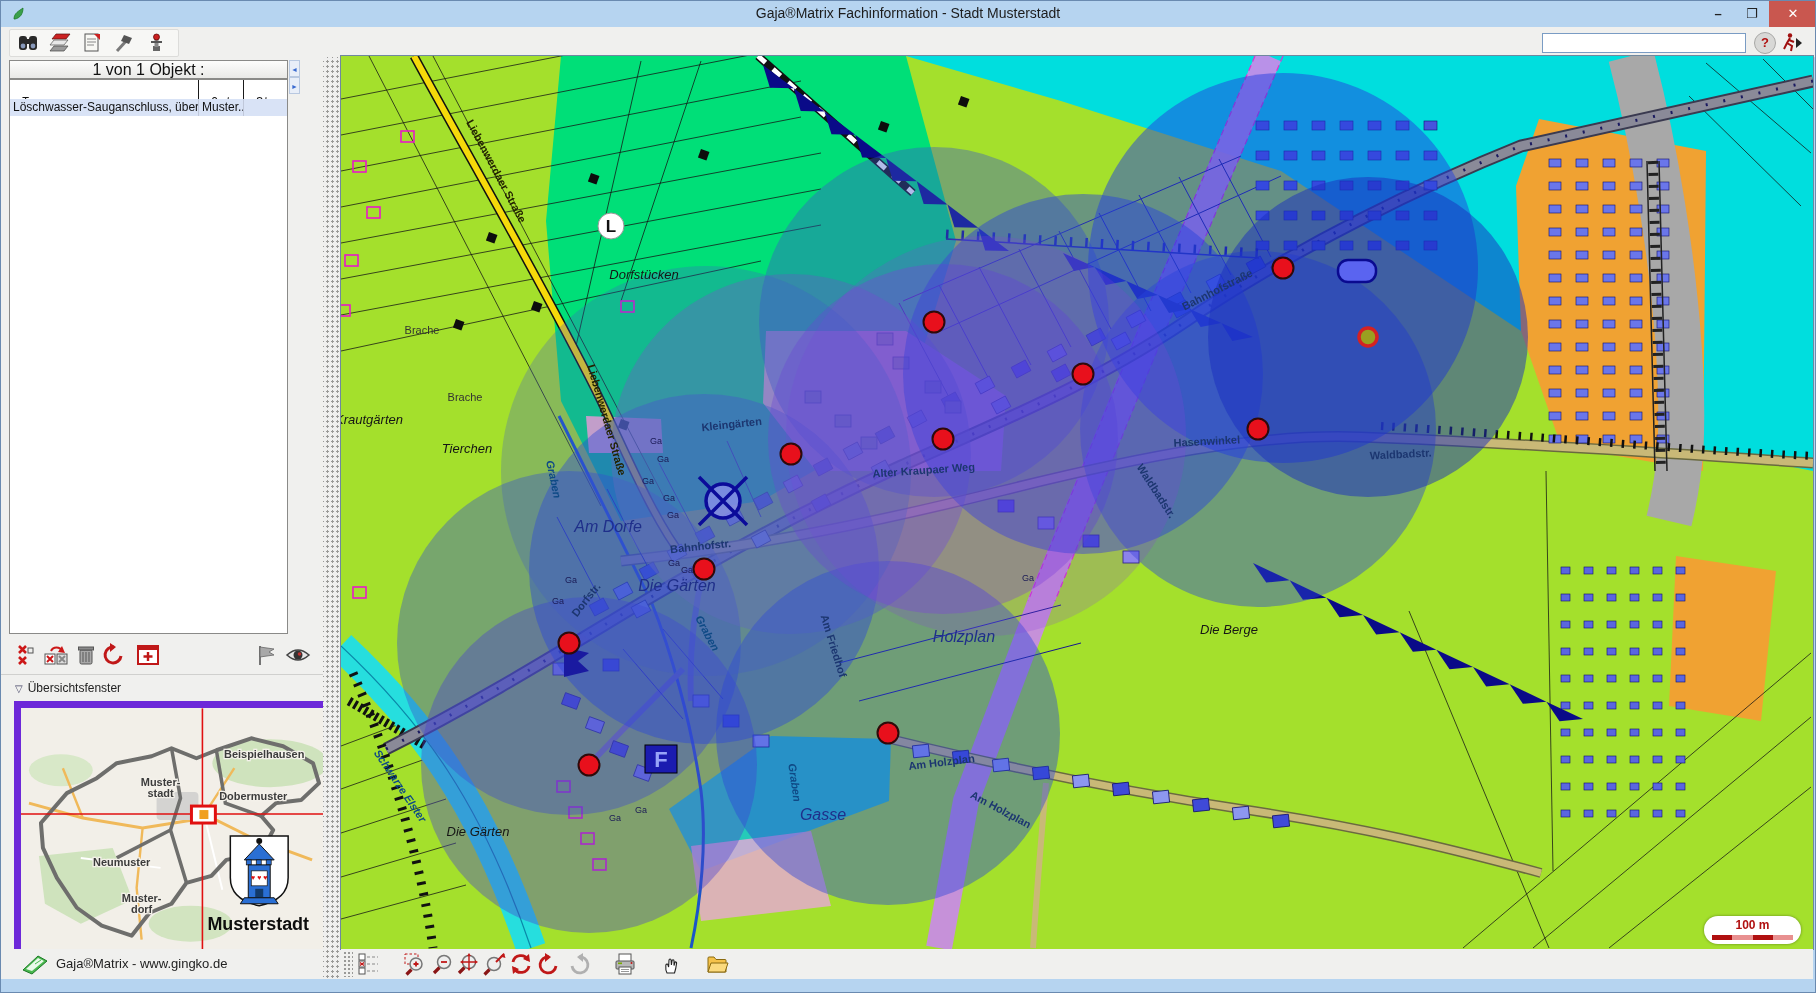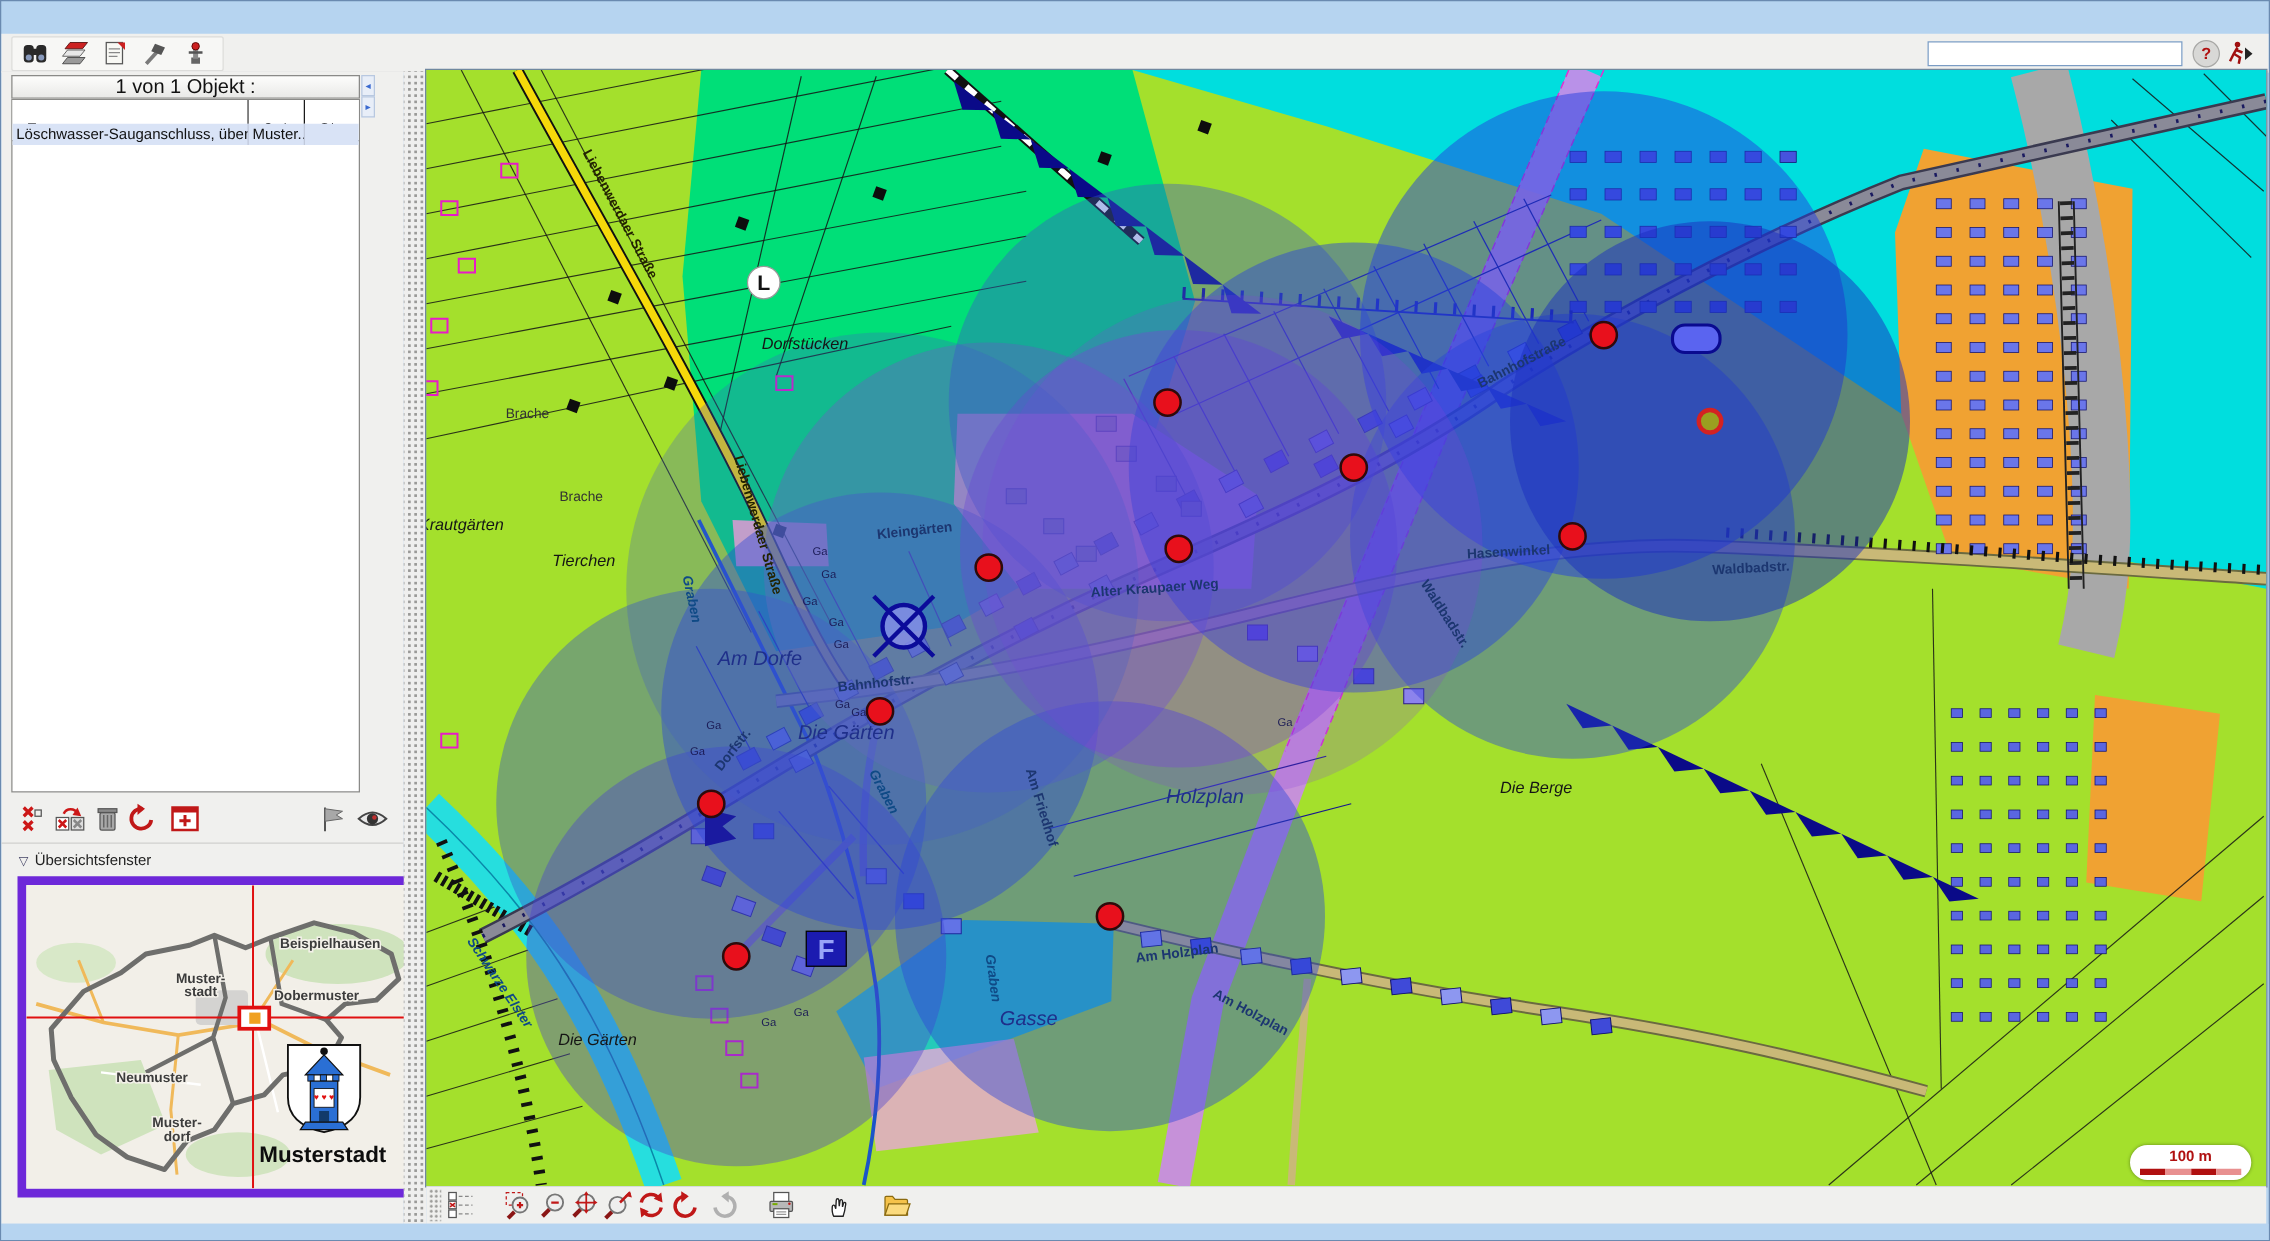--- a/index.html
+++ b/index.html
@@ -70,20 +70,29 @@
   .m-ic{position:absolute;top:3px;width:24px;height:24px;}
   .ovl{font-size:11px;font-weight:bold;fill:#3c3c3c;text-anchor:middle;paint-order:stroke;stroke:#f4f1ea;stroke-width:2.5px;}
   .ovcity{font-size:18px;font-weight:bold;fill:#0d0d0d;text-anchor:middle;}
   .bottom-frame{position:absolute;left:0;top:978px;width:100%;height:15px;background:#b6d4f0;}
 </style>
 </head>
 <body>
 
 <div class="screen">
 
+  <div class="titlebar">
+    <svg class="win-icon" viewBox="0 0 16 16">
+      <path d="M3,13 C3,7 8,5 12,2 C12,8 9,12 4,13 Z" fill="#3aa04a" stroke="#1d7a26" stroke-width="0.8"></path>
+    </svg>
+    <div class="title-text">Gaja®Matrix Fachinformation - Stadt Musterstadt</div>
+    <div class="win-btn" id="btn-min">–</div>
+    <div class="win-btn" id="btn-max">❐</div>
+    <div class="close-btn">✕</div>
+  </div>
 
   <div class="toolbar">
     <div class="tool-tray">
       <svg class="tool-ic" style="left:6px" viewBox="0 0 24 24">
         <rect x="3" y="5" width="8" height="14" rx="3" fill="#2a2a2a"></rect>
           <rect x="13" y="5" width="8" height="14" rx="3" fill="#2a2a2a"></rect>
         <rect x="10" y="8" width="4" height="5" fill="#2a2a2a"></rect>
           <circle cx="7" cy="15" r="2.4" fill="#8899bb"></circle>
           <circle cx="17" cy="15" r="2.4" fill="#8899bb"></circle>
       </svg>
@@ -218,20 +227,28 @@
             <text x="244" y="50" class="ovl"><tspan x="244" dy="0">Beispielhausen</tspan></text>
             <text x="140" y="78" class="ovl"><tspan x="140" dy="0">Muster-</tspan><tspan x="140" dy="11">stadt</tspan></text>
             <text x="233" y="92" class="ovl"><tspan x="233" dy="0">Dobermuster</tspan></text>
             <text x="101" y="158" class="ovl"><tspan x="101" dy="0">Neumuster</tspan></text>
             <text x="121" y="194" class="ovl"><tspan x="121" dy="0">Muster-</tspan><tspan x="121" dy="11">dorf</tspan></text>
           </g>
         <text x="238" y="222" class="ovcity">Musterstadt</text>
       </svg>
     </div>
 
+    <div class="statusbar">
+      <svg class="status-ic" viewBox="0 0 28 24">
+        <polygon points="2,18 17,4 26,9 11,22" fill="#49b84f" stroke="#1d7a26" stroke-width="1"></polygon>
+        <polygon points="5,17 17,6 23,9 11,19" fill="#eafaea"></polygon>
+        <line x1="14" y1="12" x2="20" y2="8" stroke="#49b84f" stroke-width="1"></line>
+      </svg>
+      <div class="status-text">Gaja®Matrix - www.gingko.de</div>
+    </div>
   </div>
 
   <div class="splitter"></div>
 
   <div class="map-wrap">
     <svg id="map-svg" viewBox="340 55 1472 893">
       <g id="lay-base">
         <rect x="340" y="55" width="1472" height="893" fill="#a4e02c"></rect>
         <polygon points="560,55 905,55 955,240 900,420 760,500 620,520 560,400 545,220" fill="#00df78"></polygon>
         <polygon points="905,55 1812,55 1812,470 1660,440 1520,330 1280,170 1060,100" fill="#00dede"></polygon>

